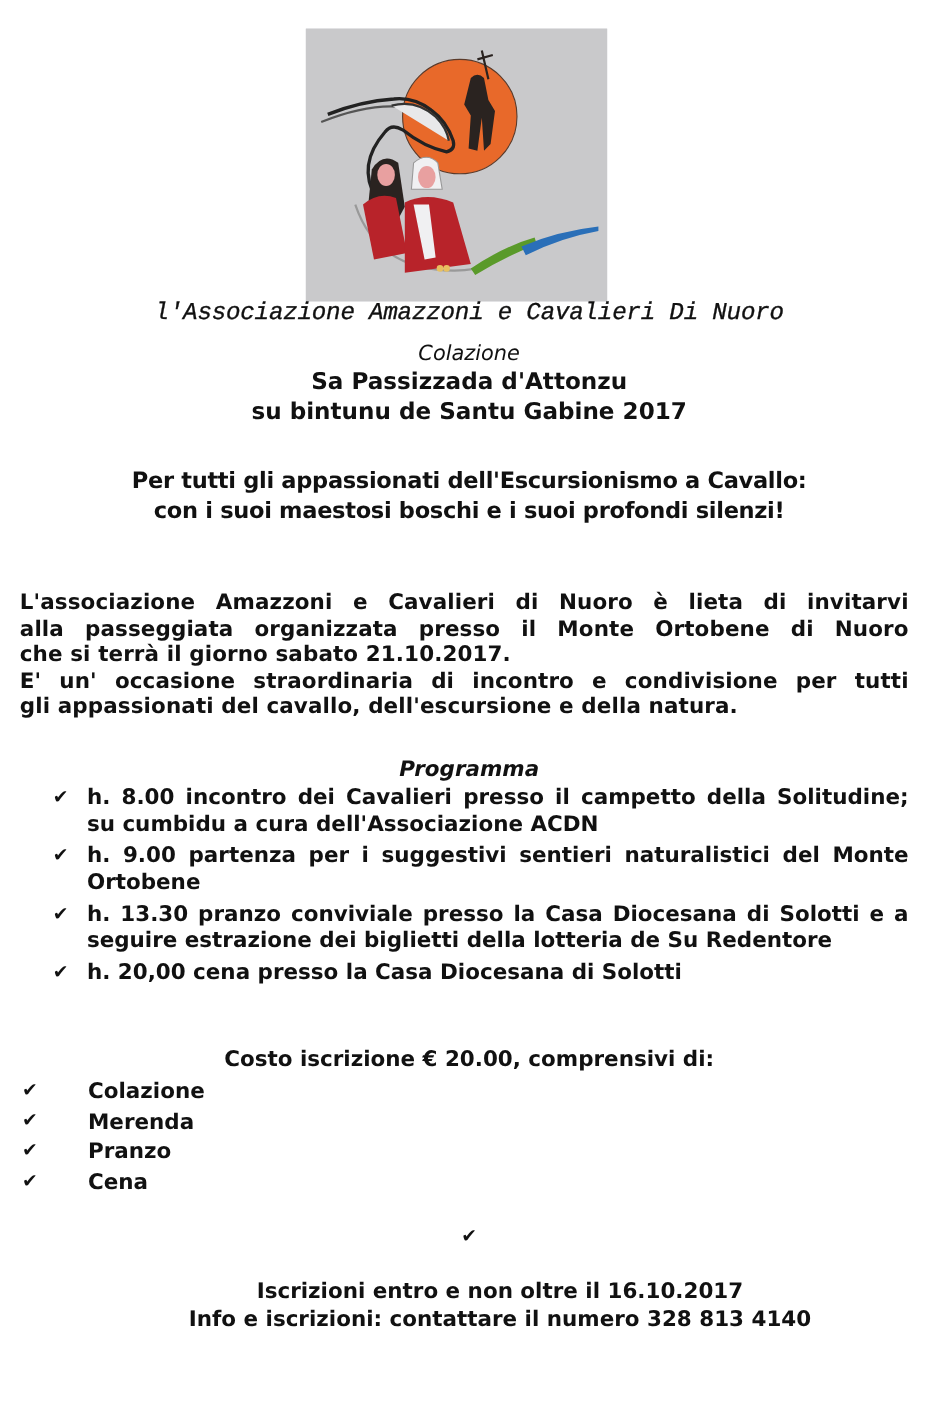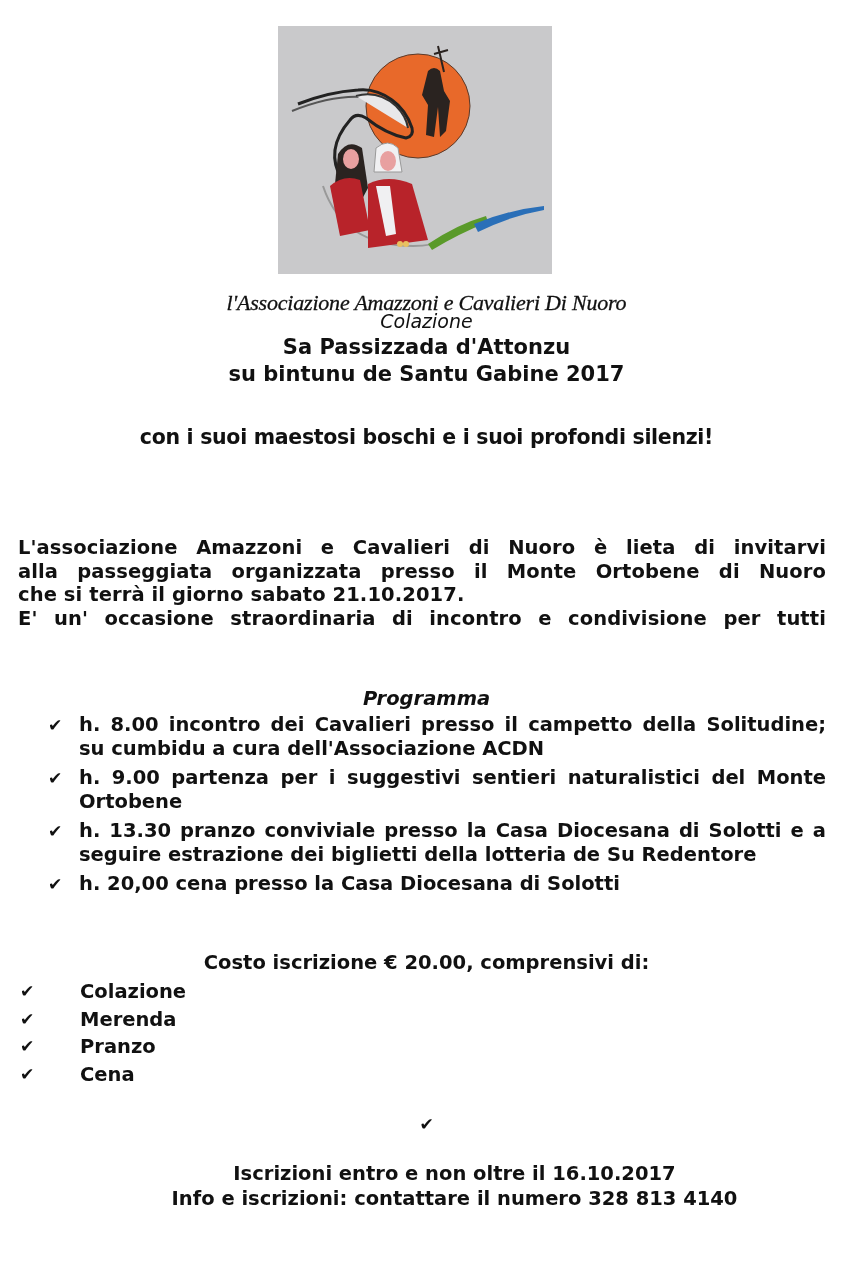--- a/index.html
+++ b/index.html
@@ -8,22 +8,22 @@
       font-family: "DejaVu Sans", sans-serif; color: #111111;
     }
     .logo {
       position: absolute; left: 278px; top: 26px; width: 274px; height: 248px;
       background: #c9c9cb;
       box-shadow: inset 0 0 6px rgba(0,0,0,0.15);
     }
     .logo svg { width: 100%; height: 100%; display: block; }
     .center { position: absolute; left: 0; width: 853px; text-align: center; }
     .org {
-      top: 290px; font-style: italic; font-size: 22px; font-weight: normal;
-      font-family: Liberation Serif, serif; letter-spacing: -0.2px;
+      top: 272px; font-style: italic; font-size: 22px; font-weight: normal;
+      font-family: Liberation Mono, monospace; letter-spacing: -0.2px;
       -webkit-text-stroke: 0.3px #111;
     }
     .presenta { top: 310px; font-style: italic; font-size: 19px; }
     .title { top: 334px; font-weight: bold; font-size: 21px; line-height: 27px; }
     .tagline { top: 424px; font-weight: bold; font-size: 20.5px; line-height: 27px; letter-spacing: -0.3px; }
     .intro {
       position: absolute; left: 18px; width: 808px; top: 536px;
       font-weight: bold; font-size: 19.5px; line-height: 23.5px; text-align: justify;
       letter-spacing: 0.1px;
     }
@@ -75,28 +75,30 @@
 </div>
 
 <div class="center org">l'Associazione Amazzoni e Cavalieri Di Nuoro</div>
 <div class="center presenta">Colazione</div>
 <div class="center title">
   <div>Sa Passizzada d'Attonzu</div>
   <div>su bintunu de Santu Gabine 2017</div>
 </div>
 
 <div class="center tagline">
+  <div>Per tutti gli appassionati dell'Escursionismo a Cavallo:</div>
   <div>con i suoi maestosi boschi e i suoi profondi silenzi!</div>
 </div>
 
 <div class="intro">
   <p class="j">L'associazione Amazzoni e Cavalieri di Nuoro è lieta di invitarvi</p>
   <p class="j">alla passeggiata  organizzata presso il Monte Ortobene di Nuoro</p>
   <p>che si terrà il giorno sabato 21.10.2017.</p>
   <p class="j">E' un' occasione straordinaria di incontro e condivisione per tutti</p>
+  <p>gli appassionati del cavallo, dell'escursione e della natura.</p>
 </div>
 
 <div class="center prog-title">Programma</div>
 <ul class="prog">
   <li>
     <span class="chk">✔</span>
     <span>h. 8.00 incontro dei Cavalieri presso il campetto della Solitudine; su cumbidu a cura dell'Associazione ACDN</span>
   </li>
   <li>
     <span class="chk">✔</span>

